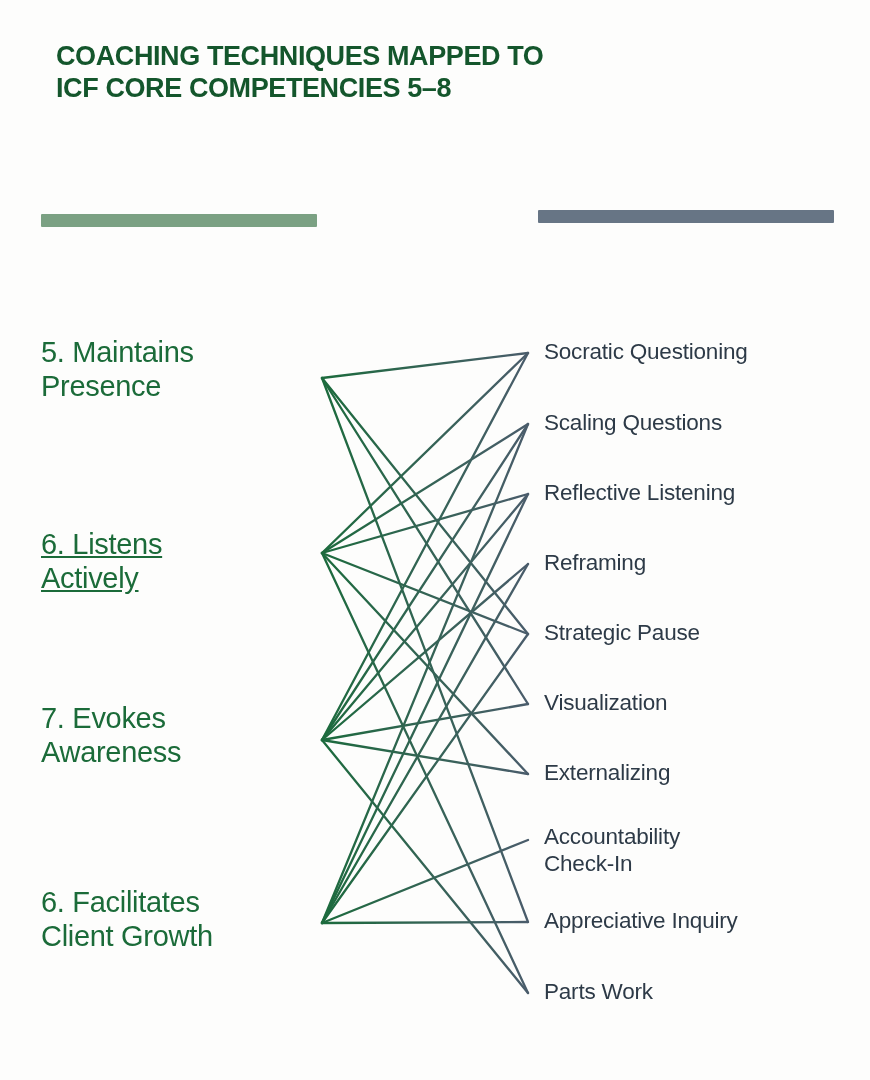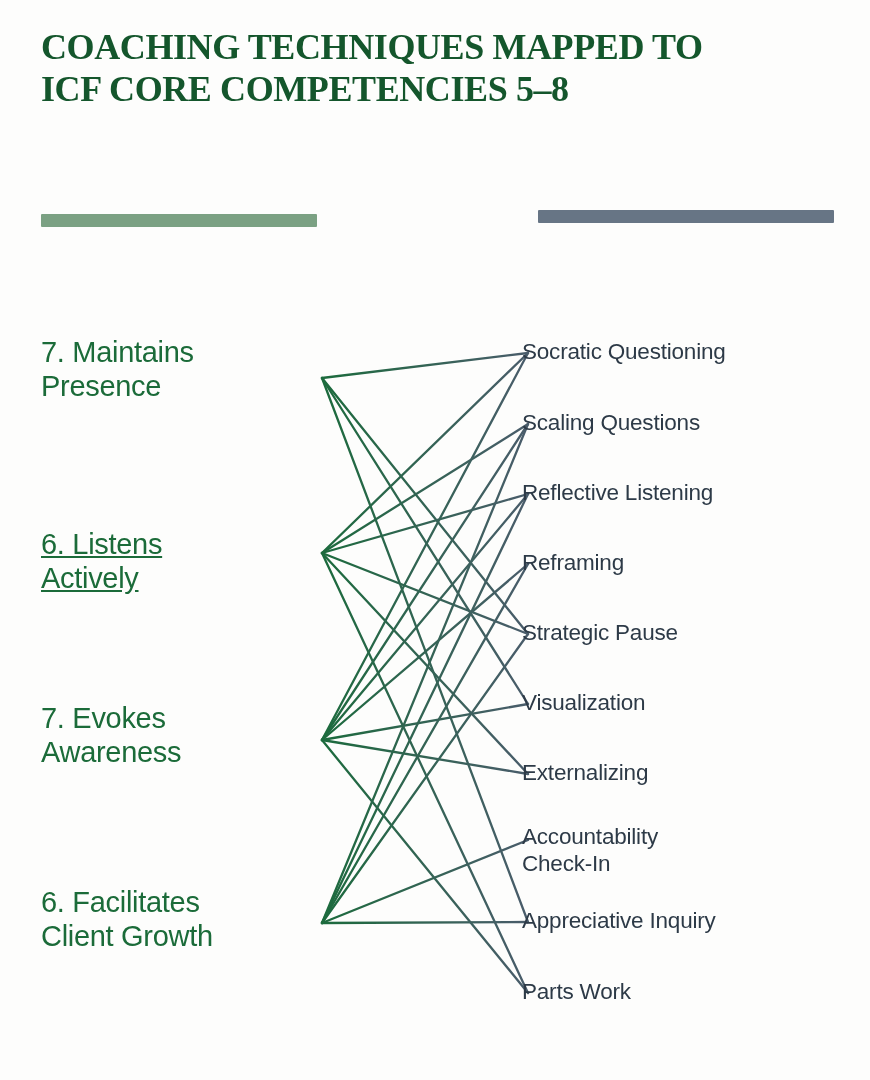--- a/index.html
+++ b/index.html
@@ -18,28 +18,28 @@
   }
 
   
   #header {
     position: absolute;
     left: 41px;
     top: 26px;
     width: 800px;
   }
   #title {
-    font-family: Liberation Serif, serif;
-    font-size: 36px;
+    font-family: Liberation Sans, sans-serif;
+    font-size: 27px;
     line-height: 1.18;
     font-weight: 700;
     letter-spacing: -0.4px;
     color: #14562C;
     text-transform: uppercase;
-    margin: 0;
+    margin: 15px;
     white-space: pre-line;
   }
   #subtitle {
     margin: 9px 0 0 0;
     font-size: 23.5px;
     font-weight: 400;
     letter-spacing: -0.2px;
     color: #1D5F34;
   }
 
@@ -85,21 +85,21 @@
     width: 300px;
     color: #1B6B39;
     font-size: 29px;
     line-height: 1.16;
     font-weight: 500;
     letter-spacing: -0.3px;
     white-space: pre-line;
   }
   .tech-label {
     position: absolute;
-    left: 522px;
+    left: 544px;
     width: 320px;
     color: #2D3A47;
     font-size: 22.5px;
     line-height: 1.2;
     font-weight: 400;
     letter-spacing: -0.2px;
     white-space: pre-line;
   }
 </style>
 </head>
@@ -146,21 +146,21 @@
       <line x1="322" y1="923" x2="528" y2="424" stroke="url(#linkGrad)" stroke-width="2.3" stroke-linecap="round"></line>
       <line x1="322" y1="923" x2="528" y2="494" stroke="url(#linkGrad)" stroke-width="2.3" stroke-linecap="round"></line>
       <line x1="322" y1="923" x2="528" y2="564" stroke="url(#linkGrad)" stroke-width="2.3" stroke-linecap="round"></line>
       <line x1="322" y1="923" x2="528" y2="634" stroke="url(#linkGrad)" stroke-width="2.3" stroke-linecap="round"></line>
       <line x1="322" y1="923" x2="528" y2="840" stroke="url(#linkGrad)" stroke-width="2.3" stroke-linecap="round"></line>
       <line x1="322" y1="923" x2="528" y2="922" stroke="url(#linkGrad)" stroke-width="2.3" stroke-linecap="round"></line>
     </g>
 </svg>
 
 <div id="competency-list">
-    <div class="comp-label" style="top: 336px;">7. Maintains
+    <div class="comp-label" style="top: 336px;">5. Maintains
 Presence</div>
     <div class="comp-label" style="top: 528px; text-decoration: underline;">6. Listens
 Actively</div>
     <div class="comp-label" style="top: 702px;">7. Evokes
 Awareness</div>
     <div class="comp-label" style="top: 886px;">6. Facilitates
 Client Growth</div>
   </div>
 <div id="technique-list">
     <div class="tech-label" style="top: 338px;">Socratic Questioning</div>

